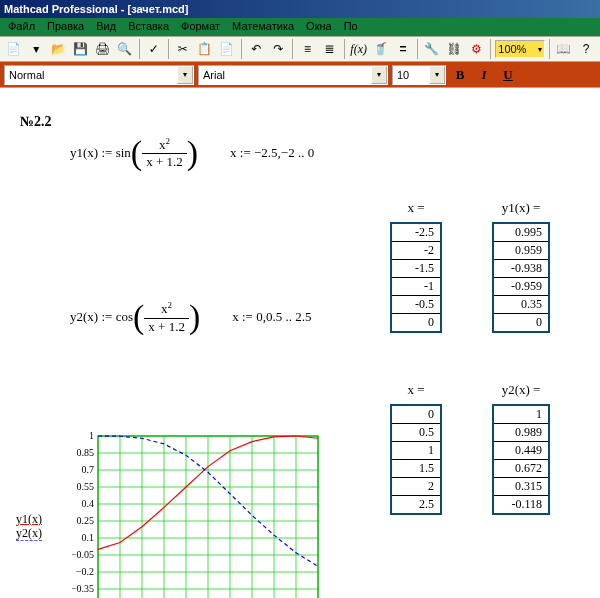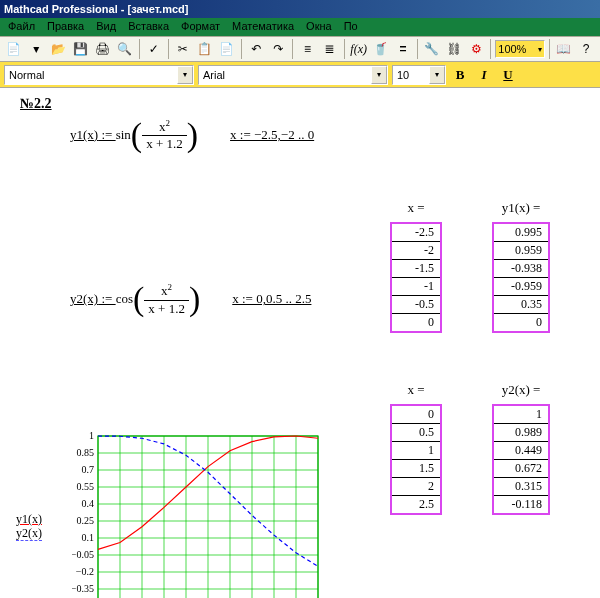--- a/index.html
+++ b/index.html
@@ -7,45 +7,45 @@
 
   .titlebar { background: linear-gradient(to right, #0a246a, #3a6ea5); color: #fff; height: 18px; line-height: 18px; padding-left: 4px; font-weight: bold; font-size: 11px; }
   .menubar { background: #15803d; height: 18px; display: flex; padding-left: 2px; }
   .menubar span { padding: 2px 6px; cursor: default; font-size: 11px; }
   .toolbar { background: #f4f4eb; height: 26px; border: 1px solid #aca899; border-left: none; border-right: none; display: flex; align-items: center; padding: 0 4px; gap: 2px; }
   .tbtn { width: 22px; height: 22px; display: flex; align-items: center; justify-content: center; font-size: 12px; cursor: default; }
   .sep { width: 1px; height: 20px; background: #aca899; margin: 0 2px; }
   .zoom { width: 54px; height: 18px; border: 1px inset #fff; background: #fde047; font-size: 11px; padding-left: 2px; display: flex; align-items: center; justify-content: space-between; }
   .zoom::after { content: "▾"; font-size: 8px; padding-right: 2px; }
 
-  .fmtbar { background: #fde047; height: 26px; border-bottom: 1px solid #aca899; display: flex; align-items: center; padding: 0 4px; gap: 4px; }
+  .fmtbar { background: #c2410c; height: 26px; border-bottom: 1px solid #aca899; display: flex; align-items: center; padding: 0 4px; gap: 4px; }
   .dd { height: 20px; border: 1px inset #fff; background: #fff; font-size: 11px; display: flex; align-items: center; justify-content: space-between; padding-left: 4px; }
   .dd::after { content: "▾"; font-size: 8px; background: #ece9d8; border: 1px outset #fff; width: 14px; height: 16px; text-align: center; line-height: 16px; }
   .dd.style { width: 190px; }
   .dd.font { width: 190px; }
   .dd.size { width: 54px; }
   .fbtn { width: 20px; height: 20px; text-align: center; font-family: "Times New Roman"; font-size: 13px; font-weight: bold; display:flex;align-items:center;justify-content:center;}
   .fbtn.i { font-style: italic; }
   .fbtn.u { text-decoration: underline; }
 
-  .doc { position: relative; padding: 8px 20px; font-family: "Times New Roman", serif; font-size: 13px; text-decoration: underline; }
+  .doc { position: relative; padding: 26px 20px; font-family: "Times New Roman", serif; font-size: 13px; }
   .sect { font-weight: bold; font-size: 14px; margin-bottom: 6px; }
   .eqrow { display: flex; align-items: center; margin-left: 50px; gap: 32px; margin-bottom: 4px;}
   .eq { font-size: 13px; }
   .fn { display:inline-flex; align-items:center; }
   .paren { font-size: 34px; font-weight: normal; line-height: 34px; }
   .frac { display: inline-block; text-align: center; vertical-align: middle; }
   .frac .num { display: block; padding: 0 4px; }
   .frac .den { display: block; border-top: 1px solid #000; padding: 0 4px; }
   .sup { font-size: 9px; vertical-align: super; }
 
   .tables { position: absolute; display: flex; gap: 50px; }
   .tcol { }
   .thdr { text-align: center; font-size: 13px; margin-bottom: 6px; }
-  .tbl { border: 2px solid #d946ef; border-collapse: collapse; }
+  .tbl { border: 2px solid #0c4a6e; border-collapse: collapse; }
   .tbl td { border: 1px solid #000; text-align: right; font-size: 12px; padding: 1px 6px; width: 50px; height: 17px; }
   .widecol .tbl td { width: 56px; }
 
   .chart { position: absolute; left: 42px; top: 344px; width: 290px; height: 208px; }
   .ylabel { position: absolute; left: -26px; top: 80px; font-size: 12px; text-align:center; line-height:14px;}
   .ylabel .l1 { text-decoration: underline; text-decoration-color: red; }
   .ylabel .l2 { border-bottom: 1px dashed #55f; display:inline-block;}
   svg.plot { position: absolute; left: 30px; top: 0; }
 </style>
 </head>

